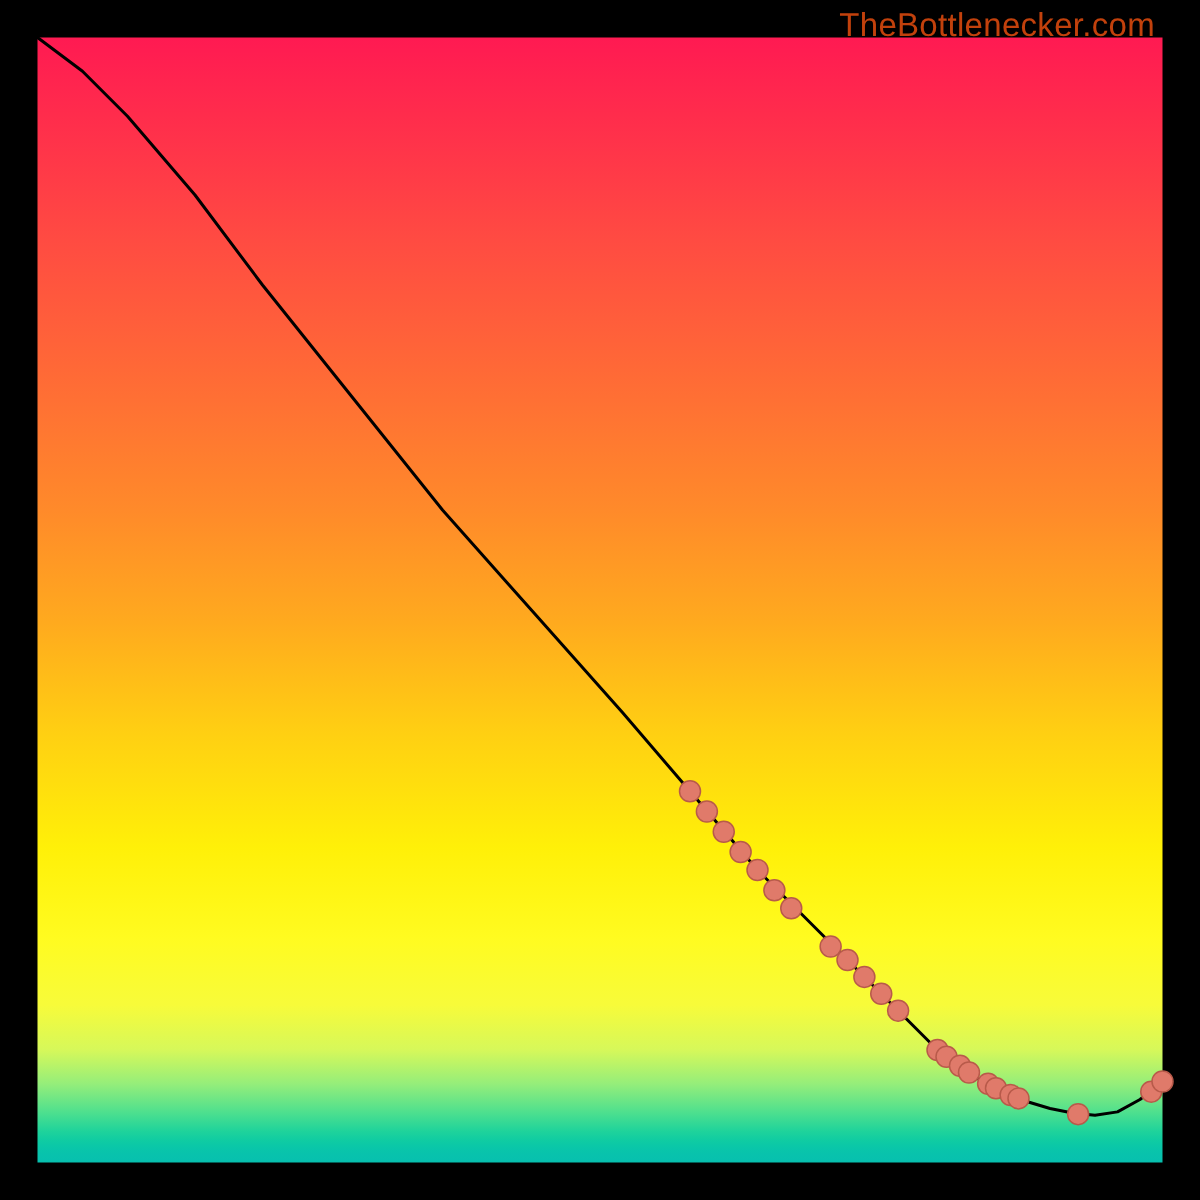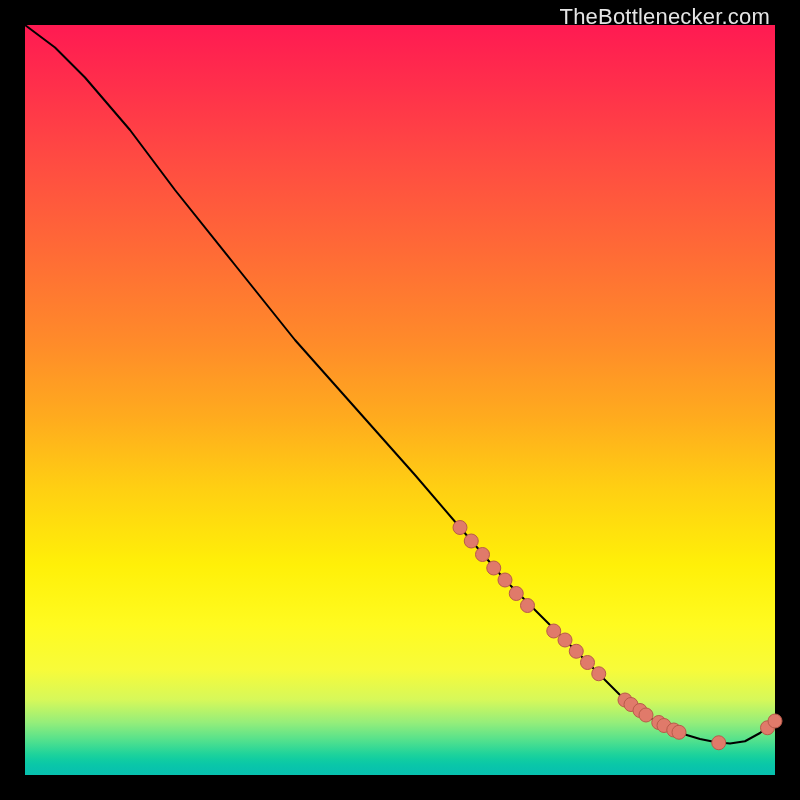--- a/index.html
+++ b/index.html
@@ -43,21 +43,21 @@
       #10cca2 98%,
       #0ac7a8 98.6%,
       #08c3ac 99.2%,
       #07c0af 100%
     );
   }
   .watermark {
     position: absolute;
     top: 4px;
     right: 30px;
-    color: #e5e5e5;
+    color: #c2410c;
     font-size: 22px;
     font-weight: 500;
     letter-spacing: 0.2px;
     user-select: none;
   }
   svg.overlay {
     position: absolute;
     left: 25px;
     top: 25px;
     width: 750px;

